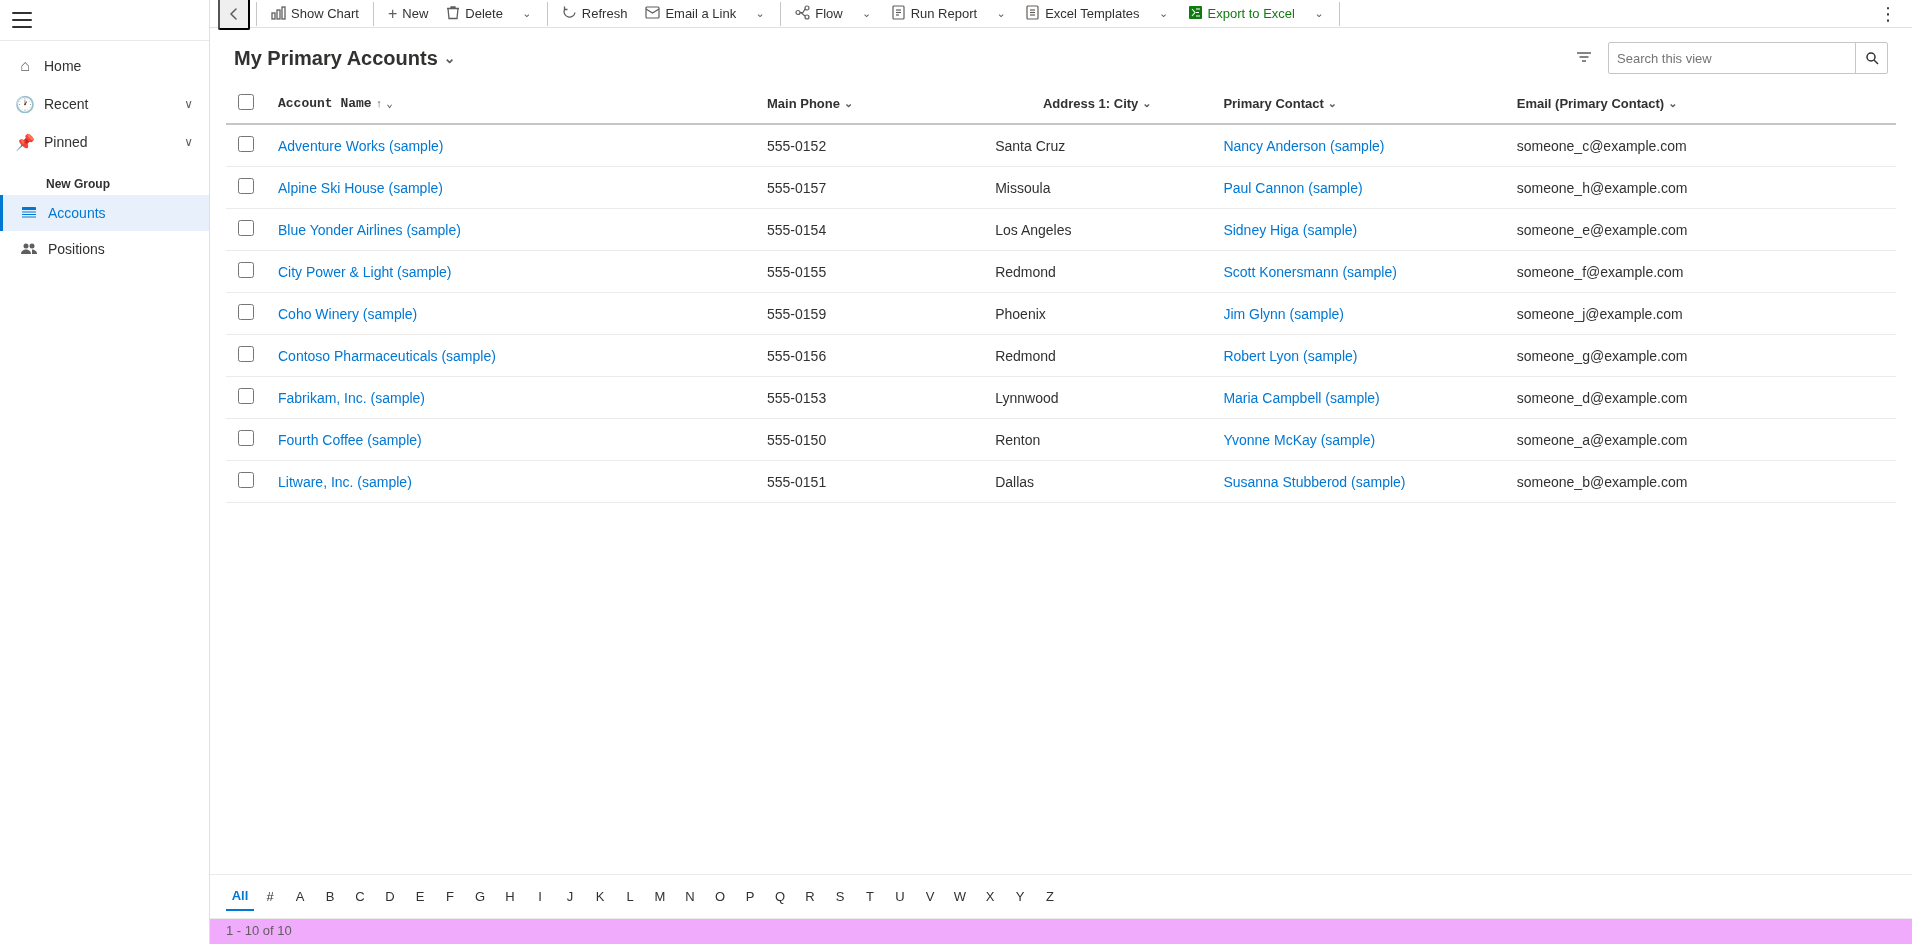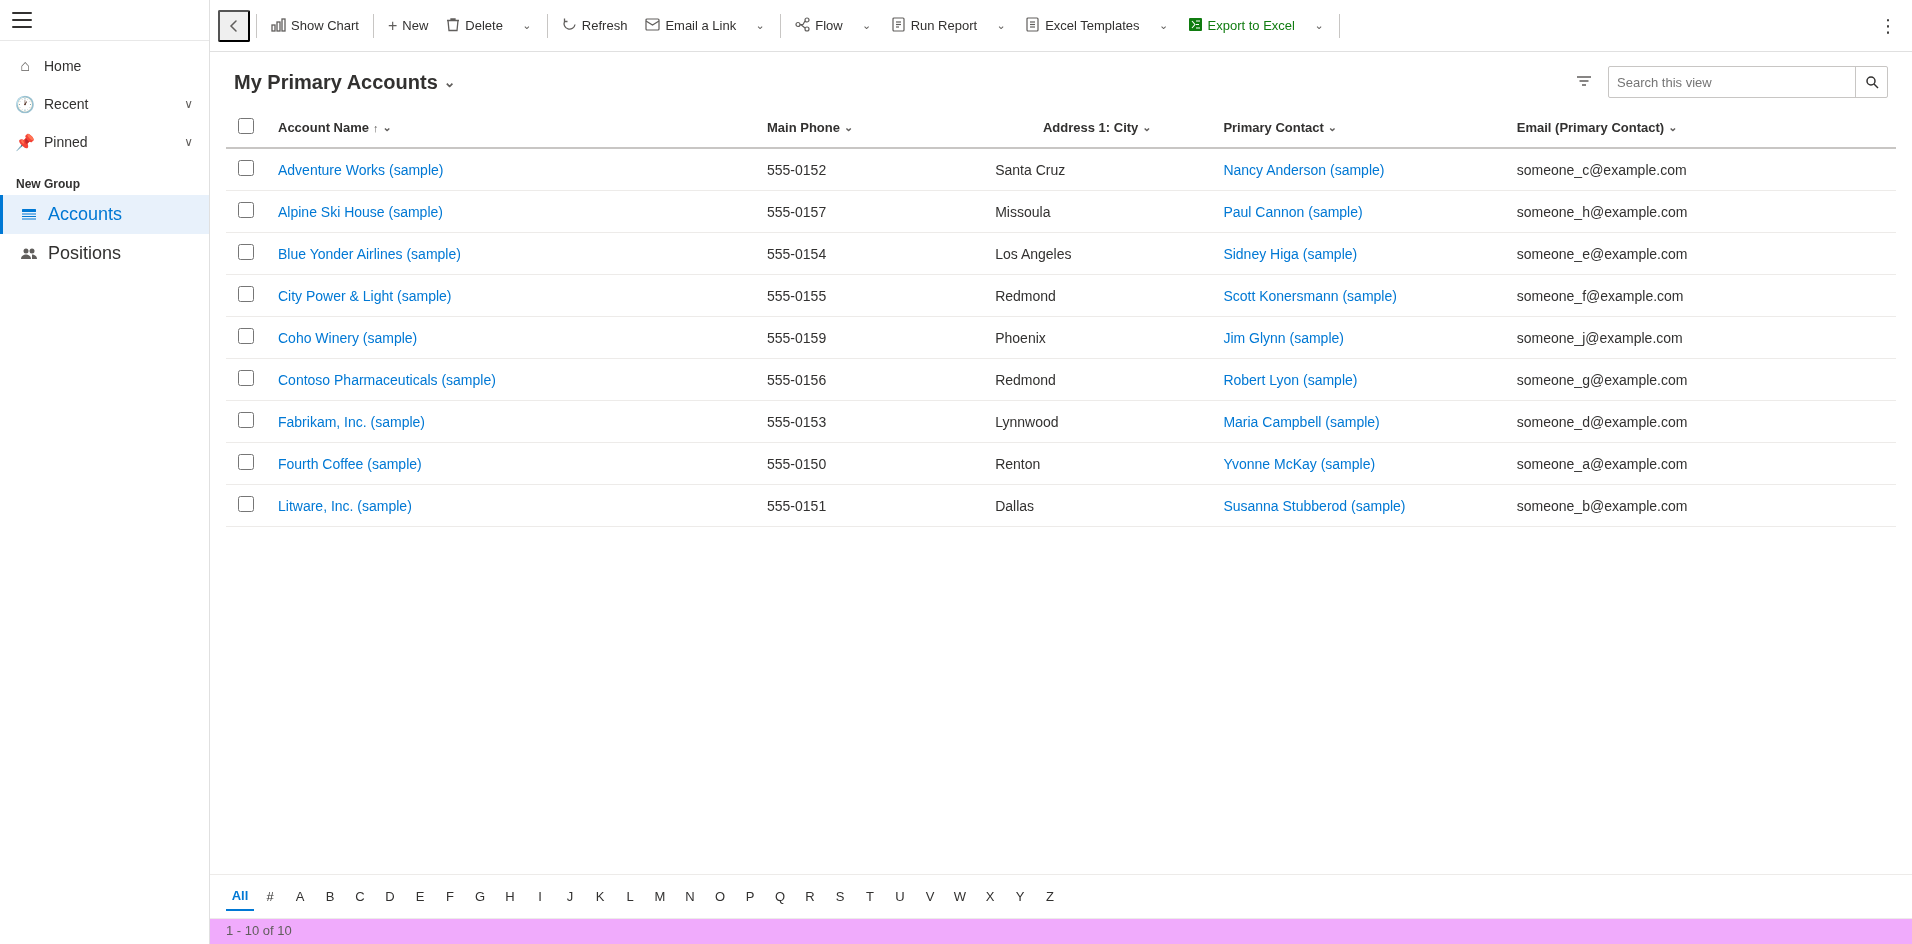--- a/index.html
+++ b/index.html
@@ -57,28 +57,29 @@
     .nav-chevron {
       margin-left: auto;
       font-size: 12px;
       color: #605e5c;
     }
     .sidebar-group-label {
       padding: 10px 16px 4px 16px;
       font-size: 12px;
       font-weight: 600;
       color: #323130;
+      margin-left: 30px;
     }
     .sidebar-group-item {
       display: flex;
       align-items: center;
       padding: 9px 16px 9px 20px;
       cursor: pointer;
       color: #323130;
-      font-size: 18px;
+      font-size: 14px;
       gap: 10px;
     }
     .sidebar-group-item.active {
       background: #e8f1fb;
       border-left: 3px solid #0078d4;
       padding-left: 17px;
       color: #0078d4;
       font-weight: 500;
     }
     .group-icon {
@@ -98,21 +99,21 @@
       height: 100%;
       background: #fff;
       overflow: hidden;
     }
 
     
     .toolbar {
       display: flex;
       align-items: center;
       padding: 0 8px;
-      height: 52px;
+      height: 28px;
       background: #fff;
       border-bottom: 1px solid #e0e0e0;
       gap: 2px;
       flex-shrink: 0;
     }
     .toolbar-back {
       width: 32px;
       height: 32px;
       display: flex;
       align-items: center;
@@ -272,21 +273,21 @@
       font-size: 13px;
       color: #323130;
       white-space: nowrap;
       cursor: pointer;
       user-select: none;
       position: relative;
     }
     .th-checkbox {
       width: 40px;
     }
-    .th-account { width: 30%; }
+    .th-account { width: 30%; font-family: Liberation Mono, monospace; }
     .th-phone { width: 14%; }
     .th-city { width: 14%; text-align: center; }
     .th-contact { width: 18%; }
     .th-email { width: 24%; }
     .col-sort {
       display: inline-flex;
       align-items: center;
       gap: 4px;
     }
     .sort-icon { font-size: 11px; color: #605e5c; }

